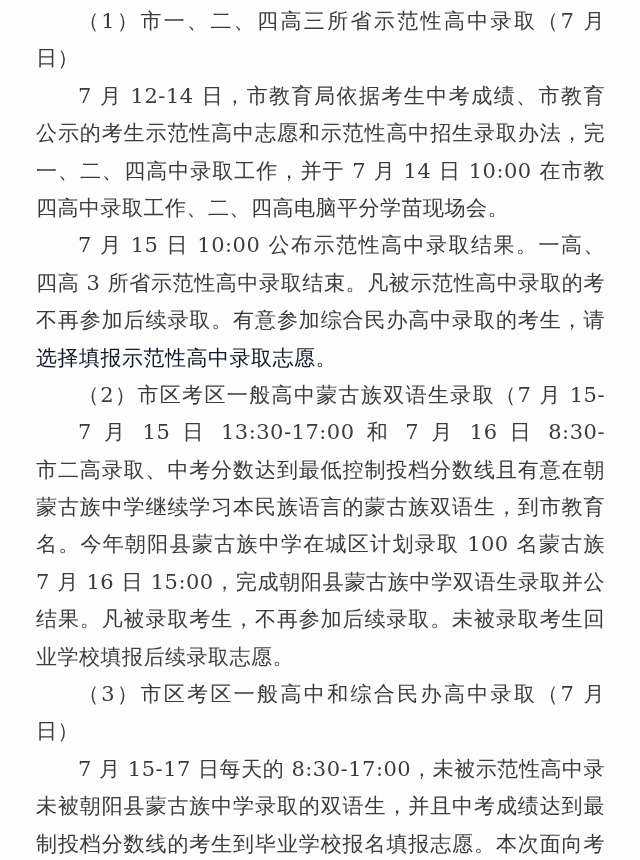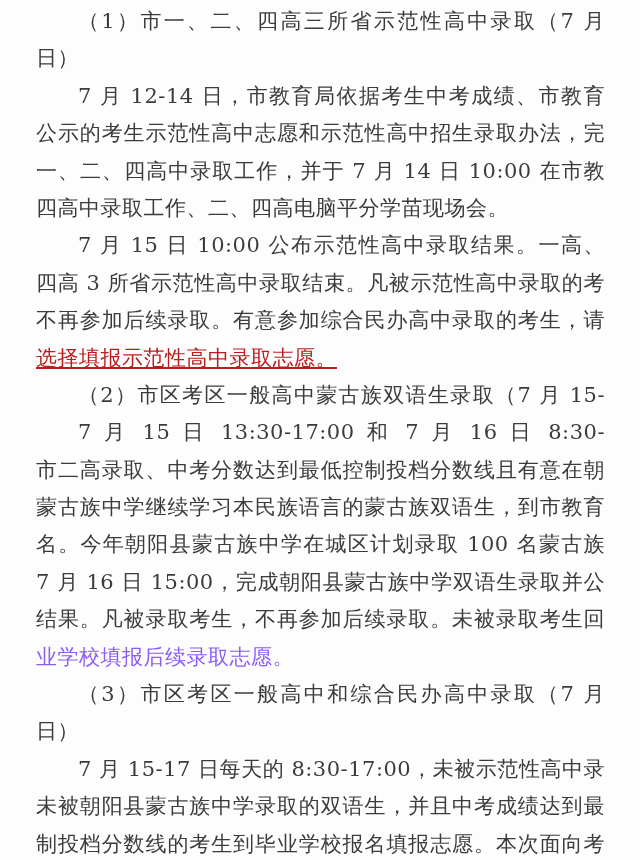--- a/index.html
+++ b/index.html
@@ -45,27 +45,27 @@
 <main class="doc">
     <div class="line indent fill" style="color: rgb(59, 59, 59);">（1）市一、二、四高三所省示范性高中录取（7 月 12-15</div>
     <div class="line" style="color: rgb(59, 59, 59);">日）</div>
     <div class="line indent fill" style="color: rgb(59, 59, 59);">7 月 12-14 日，市教育局依据考生中考成绩、市教育局官网</div>
     <div class="line fill" style="color: rgb(59, 59, 59);">公示的考生示范性高中志愿和示范性高中招生录取办法，完成市</div>
     <div class="line fill" style="color: rgb(59, 59, 59);">一、二、四高中录取工作，并于 7 月 14 日 10:00 在市教育局 6</div>
     <div class="line" style="color: rgb(59, 59, 59);">四高中录取工作、二、四高电脑平分学苗现场会。</div>
     <div class="line indent fill" style="color: rgb(59, 59, 59);">7 月 15 日 10:00 公布示范性高中录取结果。一高、二高、</div>
     <div class="line fill" style="color: rgb(59, 59, 59);">四高 3 所省示范性高中录取结束。凡被示范性高中录取的考生，</div>
     <div class="line fill" style="color: rgb(59, 59, 59);">不再参加后续录取。有意参加综合民办高中录取的考生，请慎重</div>
-    <div class="line" style="color: #b91c1c; text-decoration: underline;">选择填报示范性高中录取志愿。</div>
+    <div class="line" style="color: #0f172a;">选择填报示范性高中录取志愿。</div>
     <div class="line indent fill" style="color: rgb(59, 59, 59);">（2）市区考区一般高中蒙古族双语生录取（7 月 15-16 日）</div>
     <div class="line indent fill" style="color: rgb(59, 59, 59);">7 月 15 日 13:30-17:00 和 7 月 16 日 8:30-11:30，市区未被</div>
     <div class="line fill" style="color: rgb(59, 59, 59);">市二高录取、中考分数达到最低控制投档分数线且有意在朝阳县</div>
     <div class="line fill" style="color: rgb(59, 59, 59);">蒙古族中学继续学习本民族语言的蒙古族双语生，到市教育局报</div>
     <div class="line fill" style="color: rgb(59, 59, 59);">名。今年朝阳县蒙古族中学在城区计划录取 100 名蒙古族双语生。</div>
     <div class="line fill" style="color: rgb(59, 59, 59);">7 月 16 日 15:00，完成朝阳县蒙古族中学双语生录取并公示录取</div>
     <div class="line fill" style="color: rgb(59, 59, 59);">结果。凡被录取考生，不再参加后续录取。未被录取考生回到毕</div>
-    <div class="line" style="color: #8b5cf6;">业学校填报后续录取志愿。</div>
+    <div class="line" style="color: #404040;">业学校填报后续录取志愿。</div>
     <div class="line indent fill" style="color: rgb(59, 59, 59);">（3）市区考区一般高中和综合民办高中录取（7 月 15-19</div>
     <div class="line" style="color: rgb(59, 59, 59);">日）</div>
     <div class="line indent fill" style="color: rgb(59, 59, 59);">7 月 15-17 日每天的 8:30-17:00，未被示范性高中录取的、</div>
     <div class="line fill" style="color: rgb(59, 59, 59);">未被朝阳县蒙古族中学录取的双语生，并且中考成绩达到最低控</div>
     <div class="line fill" style="color: rgb(59, 59, 59);">制投档分数线的考生到毕业学校报名填报志愿。本次面向考区内</div>
   </main>
 
 </body></html>

